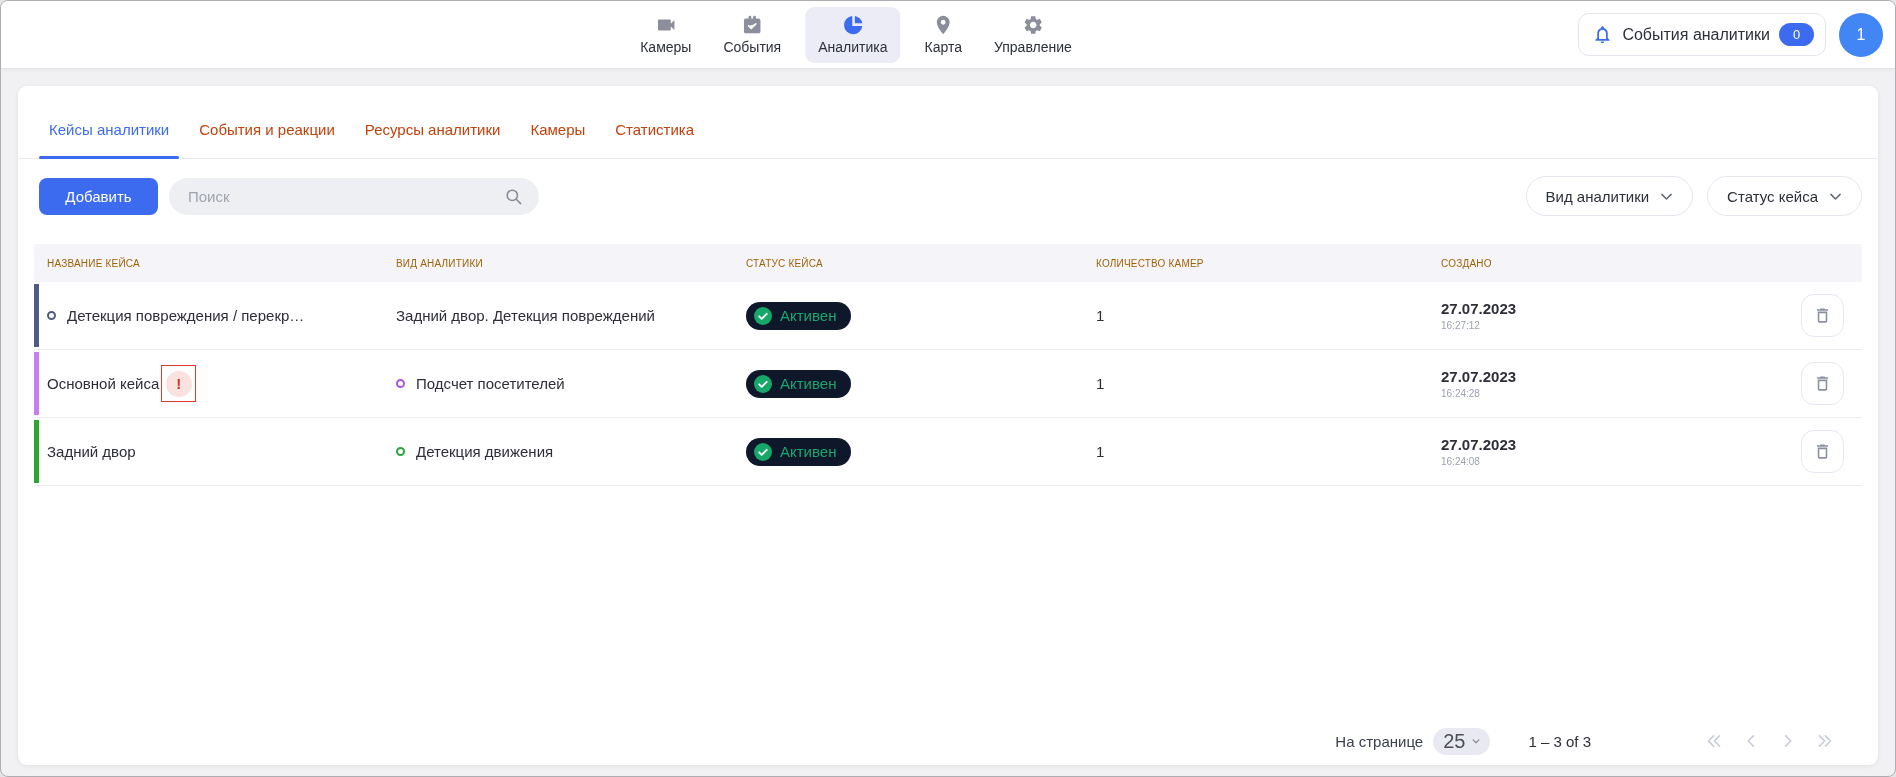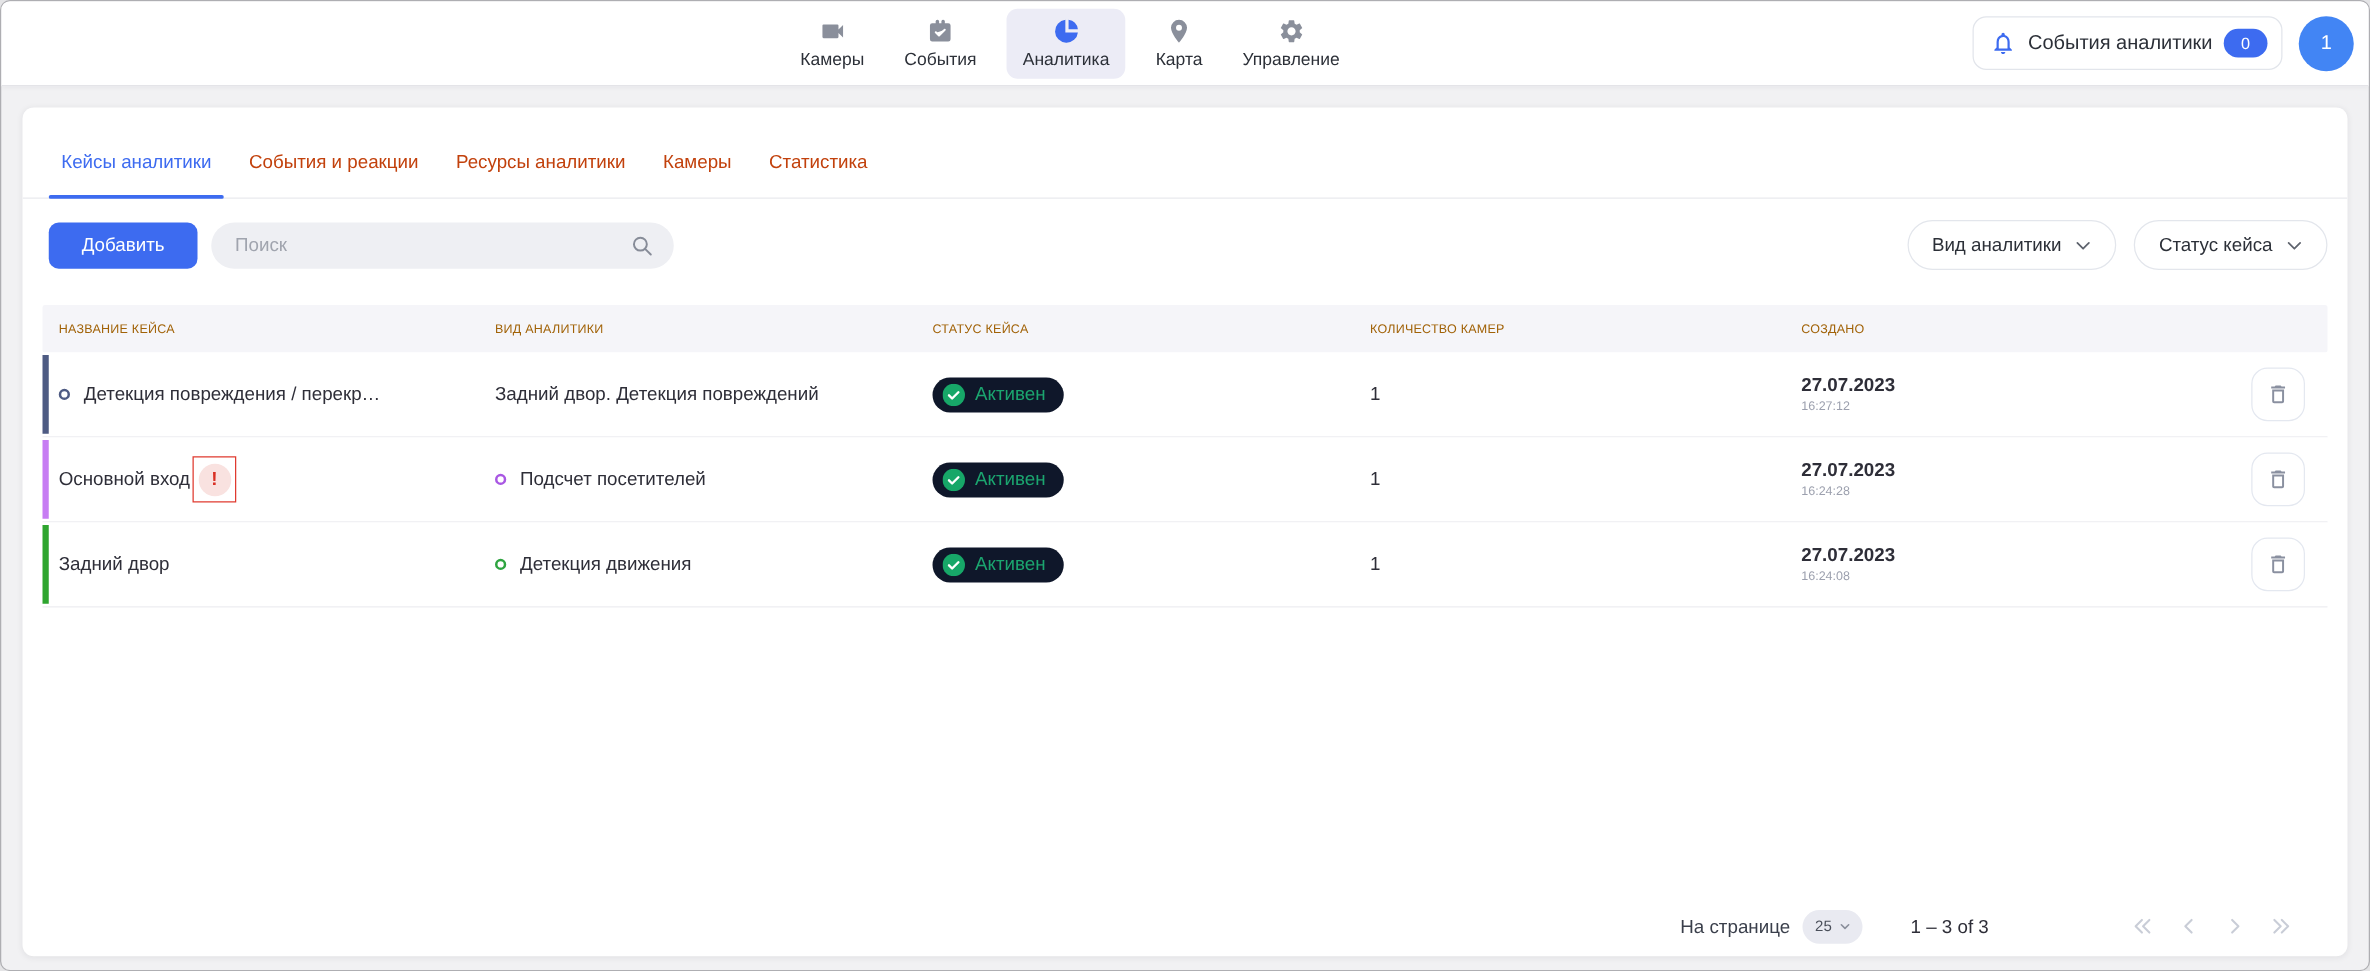--- a/index.html
+++ b/index.html
@@ -295,21 +295,21 @@
   .per-page-label { margin-right: 10px; }
   .per-page-pill {
     display: inline-flex;
     align-items: center;
     gap: 4px;
     height: 27px;
     padding: 0 7px 0 10px;
     border-radius: 14px;
     background: #e9eaf1;
     color: #4a4f5a;
-    font-size: 12px;
+    font-size: 20px;
     cursor: pointer;
   }
   .per-page-pill svg { width: 14px; height: 14px; stroke: #8a8f9b; fill: none; }
   .range-text { margin: 0 0 0 38px; color: #2e2e38; }
   .pager-arrows { display: flex; align-items: center; gap: 15px; margin-left: 112px; }
   .pager-btn {
     width: 22px; height: 22px;
     display: flex;
     align-items: center;
     justify-content: center;
@@ -450,21 +450,21 @@
             <svg viewBox="0 0 24 24">
                 <path d="M16 9v10H8V9h8m-1.5-6h-5l-1 1H5v2h14V4h-3.5l-1-1zM18 7H6v12c0 1.1.9 2 2 2h8c1.1 0 2-.9 2-2V7z"></path>
               </svg>
           </button>
         </div>
       </div>
 
       <div class="trow" style="--bar: #c77df3; --dot: #a957e3;">
         <span class="row-bar"></span>
         <div class="cell name-cell">
-          <span>Основной вход</span>
+          <span>Основной кейса</span>
           <span class="warn-box">
               <span class="warn-circle">!</span>
             </span>
         </div>
         <div class="cell type-cell">
           <span class="type-dot"></span>
           <span>Подсчет посетителей</span>
         </div>
         <div class="cell">
           <span class="status-pill">

